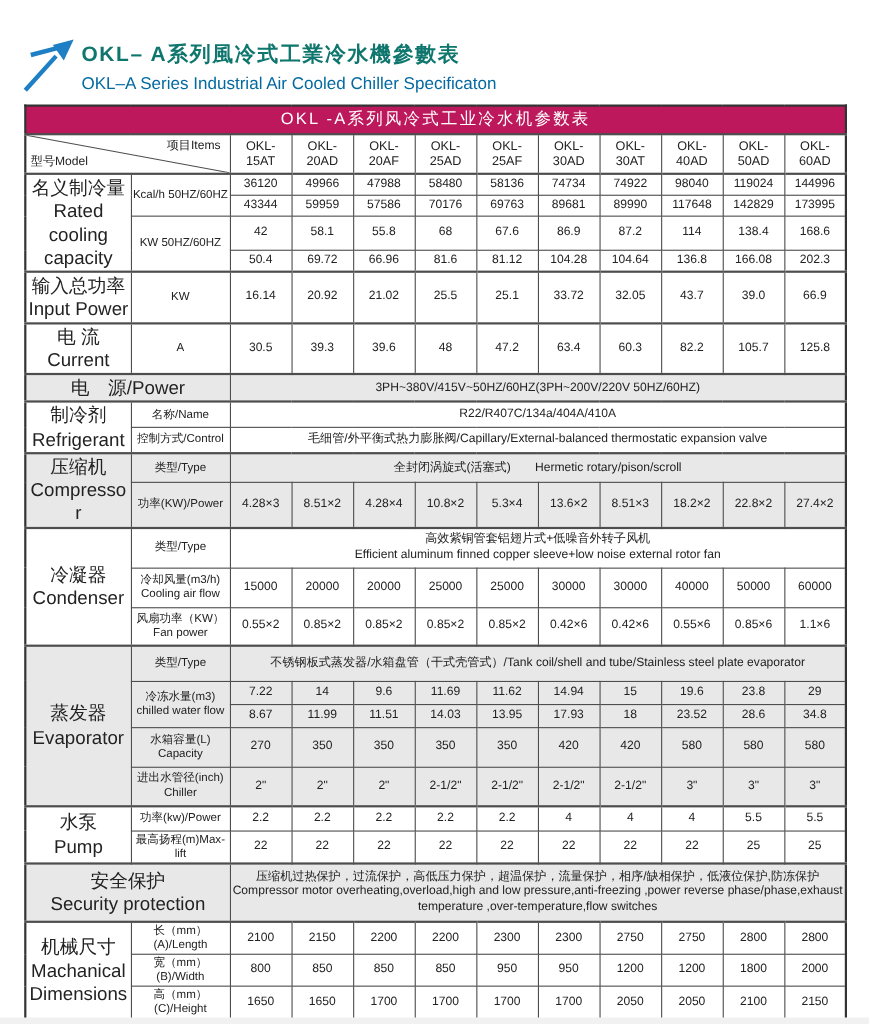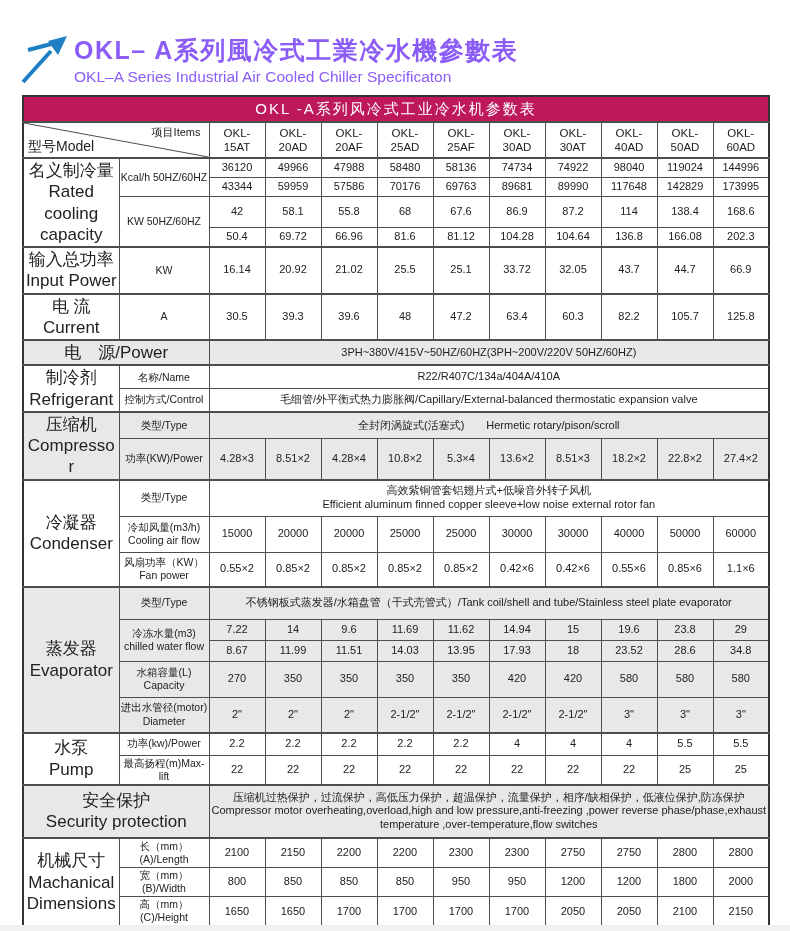--- a/index.html
+++ b/index.html
@@ -5,22 +5,22 @@
   html,body{margin:0;padding:0;}
   body{
     width:790px;height:931px;position:relative;background:#ffffff;
     font-family:"Liberation Sans","DejaVu Sans",sans-serif;color:#2a2a2a;
     overflow:hidden;
   }
   
   .doc-header{display:flex;align-items:flex-start;padding:33px 0 0 20px;}
   .logo{width:50px;height:52px;margin-right:4px;flex:0 0 auto;}
   .titles{padding-top:2px;}
-  .title-zh{font-size:25px;font-weight:600;letter-spacing:1.5px;color:#8b5cf6;line-height:30px;}
-  .title-en{font-size:15.5px;font-weight:500;color:#8b5cf6;line-height:21px;margin-top:1px;}
+  .title-zh{font-size:19px;font-weight:600;letter-spacing:1.5px;color:#0f766e;line-height:30px;}
+  .title-en{font-size:15.5px;font-weight:500;color:#0369a1;line-height:21px;margin-top:1px;}
   
   table.spec{
     border-collapse:collapse;table-layout:fixed;width:746px;
     margin:8px 0 0 22px;border:2px solid #333;
   }
   col.c-sec{width:96px;} col.c-item{width:90px;} col.c-val{width:56px;}
   td{
     border:1px solid #4d4d4d;text-align:center;vertical-align:middle;
     font-size:11px;line-height:1.25;padding:1px 1px;color:#222;
     word-wrap:break-word;
@@ -37,21 +37,21 @@
   td.val{font-size:11px;}
   td.wide-val{font-size:11px;}
   
   tr.h17 td{height:16px;} tr.h18 td{height:17px;} tr.h19 td{height:18px;text-align:center;}
   tr.h20 td{height:19px;} tr.h28 td{height:27px;} tr.h30 td{height:29px;}
   tr.h32 td{height:31px;} tr.h33 td{height:32px;} tr.h34 td{height:33px;}
   tr.h50 td{height:49px;}
   
   td.corner{position:relative;padding:0;}
   td.corner svg{position:absolute;top:0;left:0;width:100%;height:100%;display:block;}
-  td.corner .m{position:absolute;left:4px;bottom:2px;font-size:14px;}
+  td.corner .m{position:absolute;left:4px;bottom:2px;font-size:11px;}
   td.corner .i{position:absolute;right:8px;top:3px;font-size:11px;}
   
   .notes{margin:12px 0 0 28px;font-size:11.5px;color:#3c3c3c;line-height:16px;}
   
   .bottom-strip{position:absolute;left:0;right:0;bottom:0;height:6px;background:#f1f1f1;}
 </style>
 </head>
 <body>
 
 <div class="doc-header">
@@ -169,21 +169,21 @@
       </td>
       <td class="item-label">KW</td>
     <td class="val">16.14</td>
         <td class="val">20.92</td>
         <td class="val">21.02</td>
         <td class="val">25.5</td>
         <td class="val">25.1</td>
         <td class="val">33.72</td>
         <td class="val">32.05</td>
         <td class="val">43.7</td>
-        <td class="val">44.7</td>
+        <td class="val">39.0</td>
         <td class="val">66.9</td>
       </tr>
 
     <tr class="sec-top h34">
       <td class="sec-label">
         <div>电 流</div>
         <div>Current</div>
       </td>
       <td class="item-label">A</td>
     <td class="val">30.5</td>
@@ -316,21 +316,21 @@
         <td class="val">350</td>
         <td class="val">350</td>
         <td class="val">350</td>
         <td class="val">420</td>
         <td class="val">420</td>
         <td class="val">580</td>
         <td class="val">580</td>
         <td class="val">580</td>
       </tr>
     <tr class="band h33">
-      <td class="item-label">进出水管径(motor) Diameter</td>
+      <td class="item-label">进出水管径(inch) Chiller</td>
     <td class="val">2"</td>
         <td class="val">2"</td>
         <td class="val">2"</td>
         <td class="val">2-1/2"</td>
         <td class="val">2-1/2"</td>
         <td class="val">2-1/2"</td>
         <td class="val">2-1/2"</td>
         <td class="val">3"</td>
         <td class="val">3"</td>
         <td class="val">3"</td>

